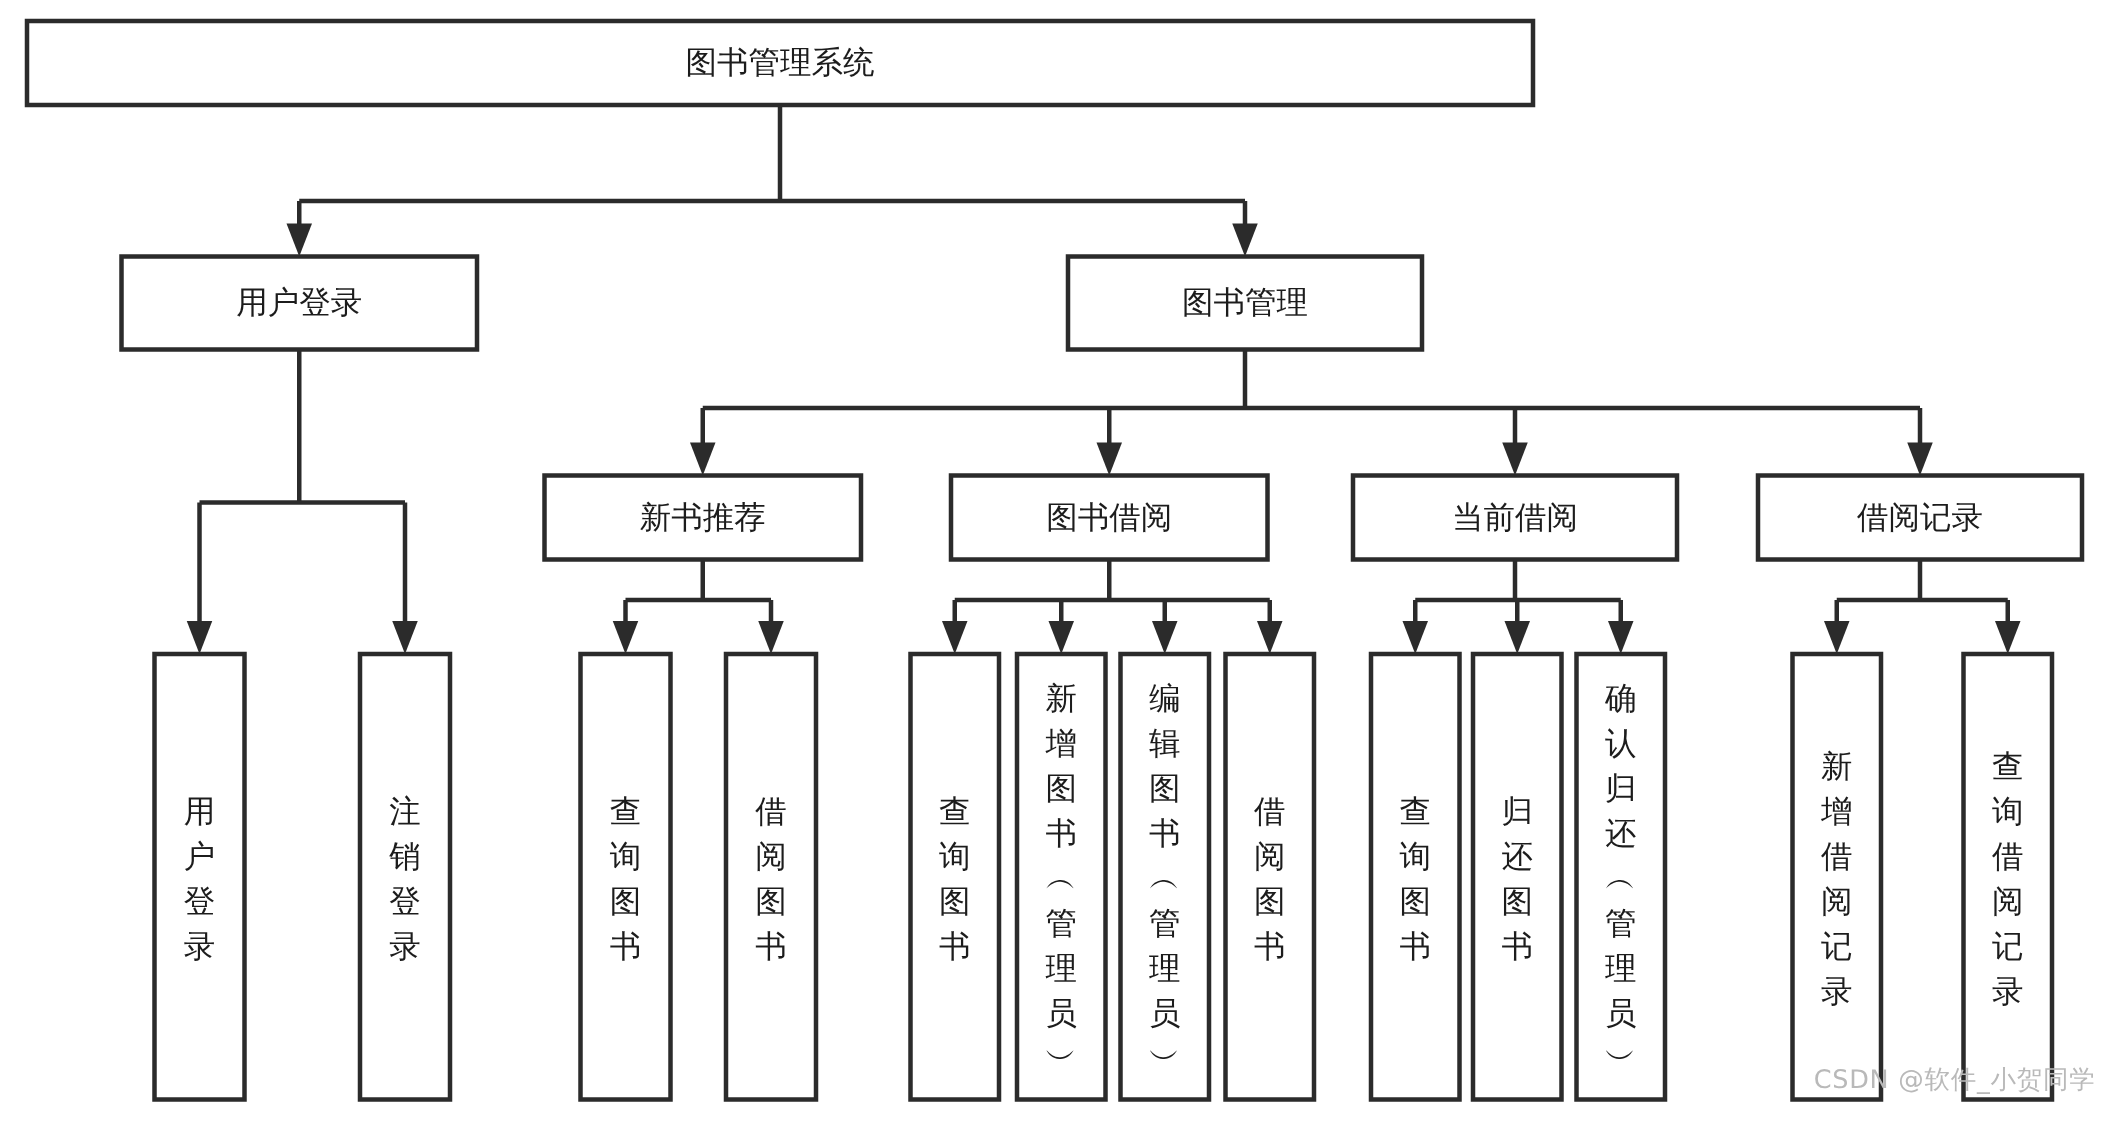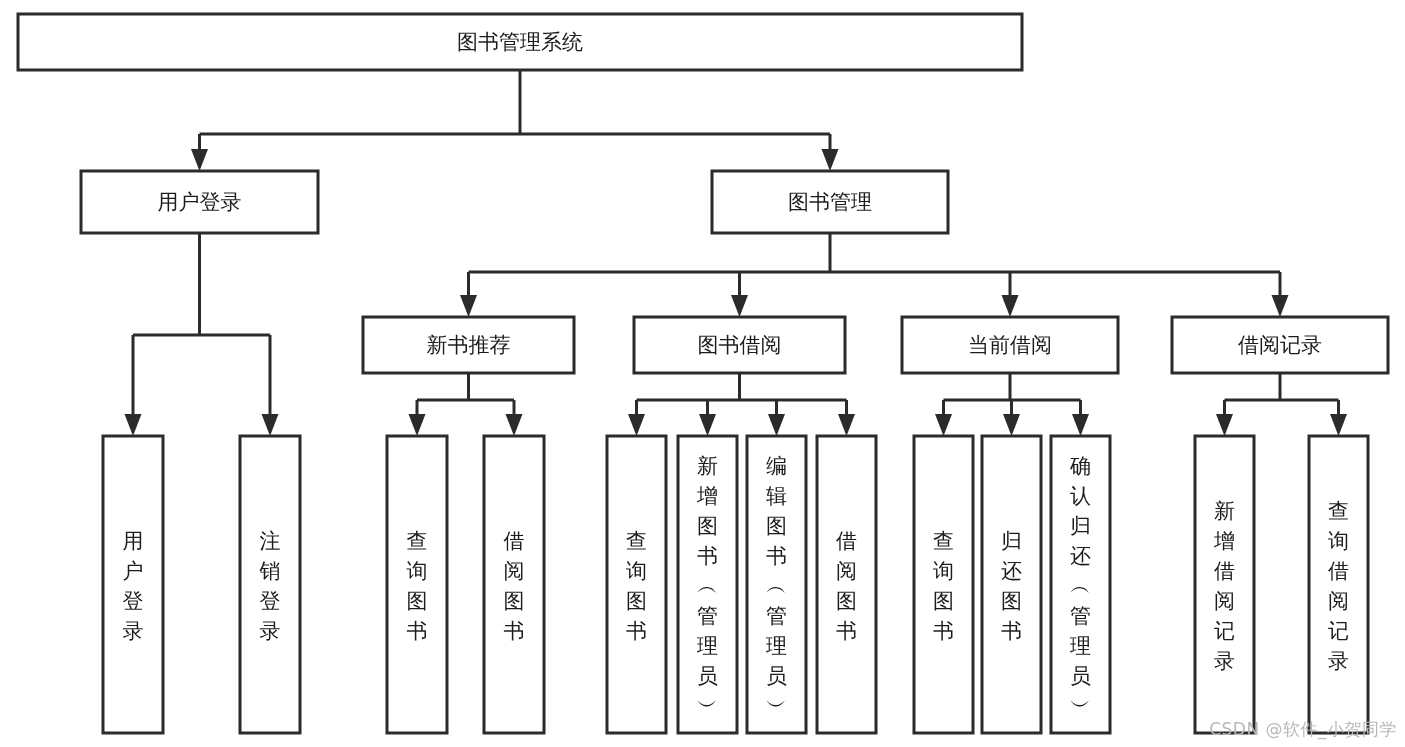--- a/index.html
+++ b/index.html
@@ -51,21 +51,21 @@
     stroke-width: 3;
     fill: none;
   }
   .arrow-head {
     fill: #2b2b2b;
     stroke: none;
   }
   .watermark {
     position: absolute;
     right: 8px;
-    bottom: 6px;
+    bottom: 16px;
     font-family: "DejaVu Sans", "Liberation Sans", sans-serif;
     font-size: 17px;
     color: #b9b9b9;
     white-space: nowrap;
     letter-spacing: 0.5px;
     pointer-events: none;
   }
 </style>
 </head>
 <body>

